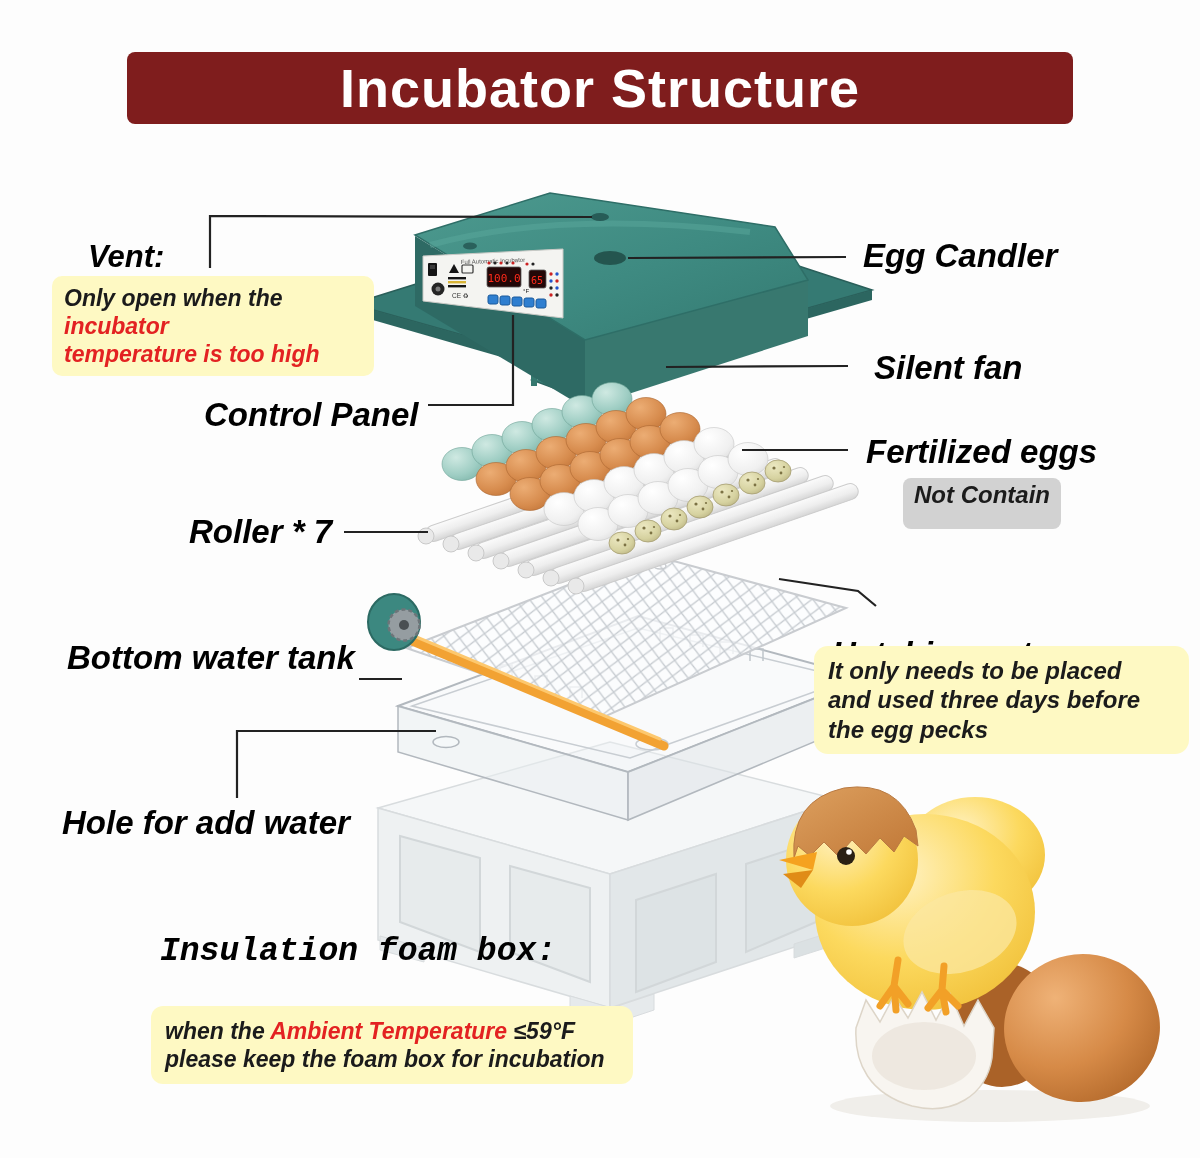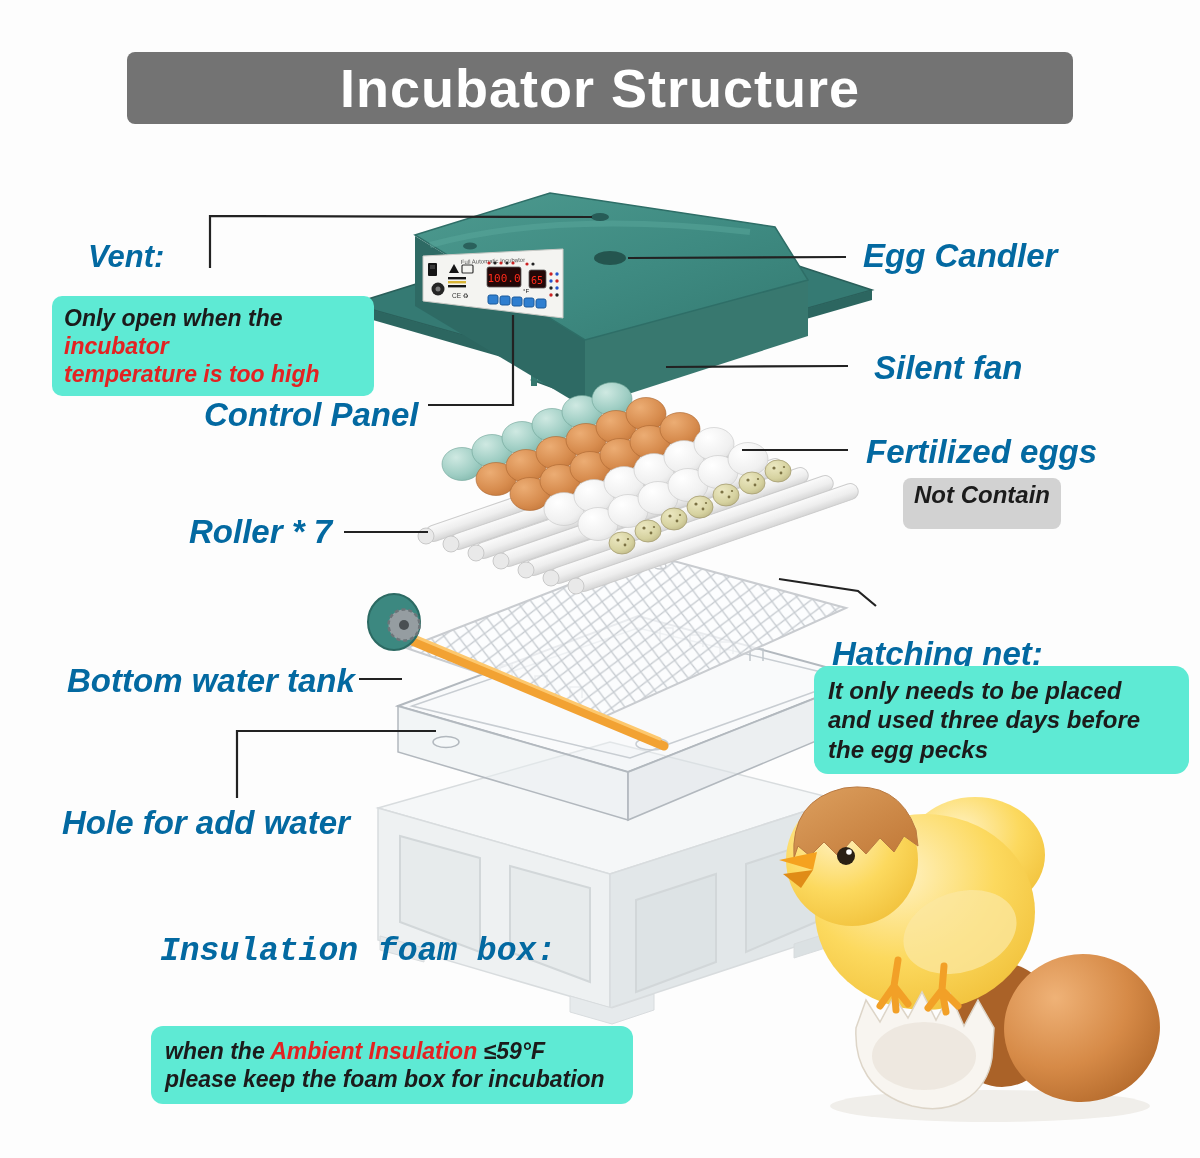--- a/index.html
+++ b/index.html
@@ -1,25 +1,25 @@
 <!DOCTYPE html>
 <html><head>
 <meta charset="utf-8">
 <style>
   html,body{margin:0;padding:0;background:#ffffff;}
   #stage{position:relative;width:1200px;height:1158px;background:#fdfdfd;overflow:hidden;
          font-family:"Liberation Sans",sans-serif;}
   #art{position:absolute;left:0;top:0;}
-  .banner{position:absolute;left:127px;top:52px;width:946px;height:72px;background:#737373;
+  .banner{position:absolute;left:127px;top:52px;width:946px;height:72px;background:#7f1d1d;
           border-radius:8px;display:flex;align-items:center;justify-content:center;}
   .banner span{color:#ffffff;font-weight:700;font-size:54px;letter-spacing:1px;}
-  .lbl{position:absolute;font:italic 700 33px/1.08 "Liberation Sans",sans-serif;color:#0369a1;white-space:nowrap;}
+  .lbl{position:absolute;font:italic 700 33px/1.08 "Liberation Sans",sans-serif;color:#000000;white-space:nowrap;}
   .lbl.small{font-size:31px;}
-  .note{position:absolute;background:#5eead4;border-radius:10px;color:#1b1b1b;
-        font:italic 700 23px/1.22 "Liberation Sans",sans-serif;padding:8px 12px;box-sizing:border-box;margin-top:20px;}
+  .note{position:absolute;background:#fef9c3;border-radius:10px;color:#1b1b1b;
+        font:italic 700 23px/1.22 "Liberation Sans",sans-serif;padding:8px 12px;box-sizing:border-box;}
   .note .red,.red{color:#e32222;}
   .badge{position:absolute;background:#d2d2d2;border-radius:8px;color:#1b1b1b;text-align:center;
          font:italic 700 24px/34px "Liberation Sans",sans-serif;}
   .hatch-note{width:375px;border-radius:14px;font-size:24px;padding:10px 14px;}
   .ins-note{width:482px;border-radius:12px;font-size:23px;padding:11px 14px;}
 </style>
 </head>
 <body>
 
 <div id="stage">
@@ -317,24 +317,24 @@
 
   <div class="lbl" style="left:189px;top:514px;">Roller * 7</div>
 
   <div class="lbl" style="left:832px;top:604px;margin-top:32px;">Hatching net:</div>
   <div class="note hatch-note" style="left:814px;top:646px;">
     <div>It only needs to be placed</div>
     <div>and used three days before</div>
     <div>the egg pecks</div>
   </div>
 
-  <div class="lbl" style="left:67px;top:663px;">Bottom water tank</div>
+  <div class="lbl" style="left:67px;top:640px;">Bottom water tank</div>
   <div class="lbl" style="left:62px;top:805px;">Hole for add water</div>
 
   <div class="lbl" style="left:160px;top:934px;font-family:Liberation Mono, monospace;">Insulation foam box:</div>
   <div class="note ins-note" style="left:151px;top:1006px;">
     <div>
-      <span>when the </span><span class="red">Ambient Insulation</span><span> ≤59°F</span>
+      <span>when the </span><span class="red">Ambient Temperature</span><span> ≤59°F</span>
     </div>
     <div>please keep the foam box for incubation</div>
   </div>
 
 </div>
 
 </body></html>

